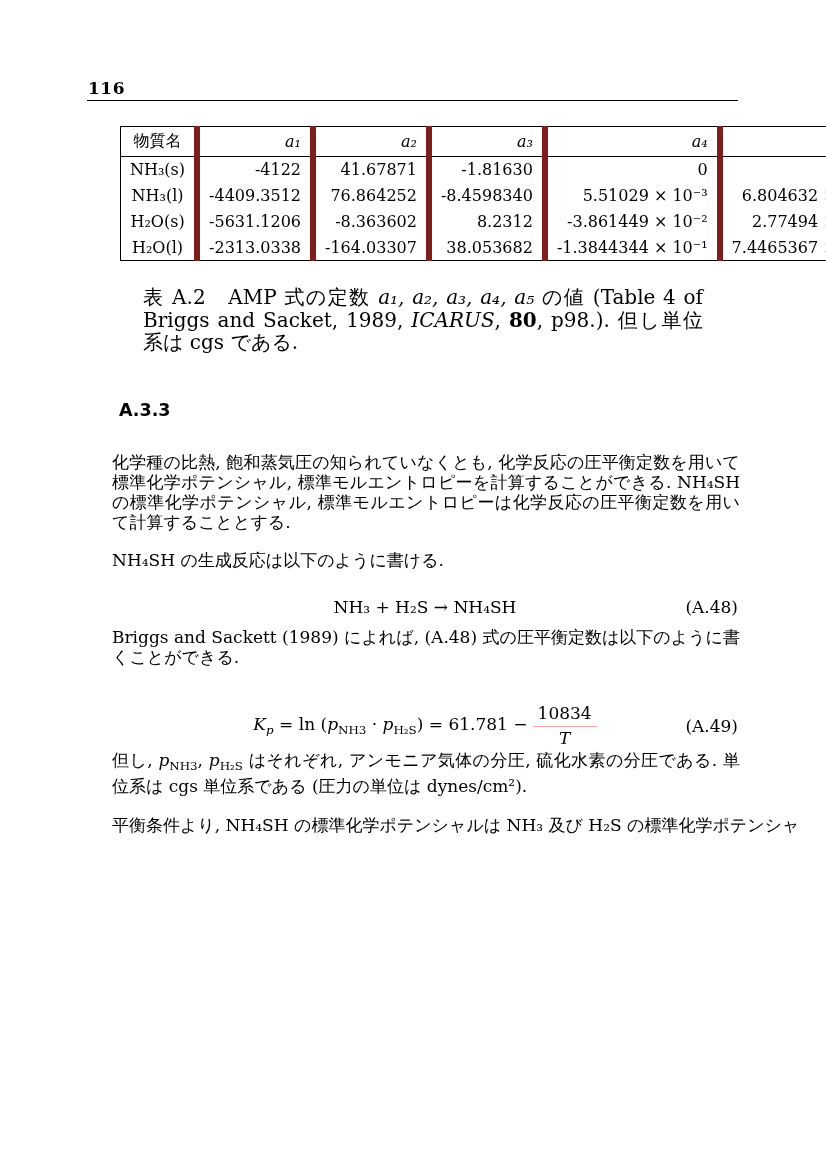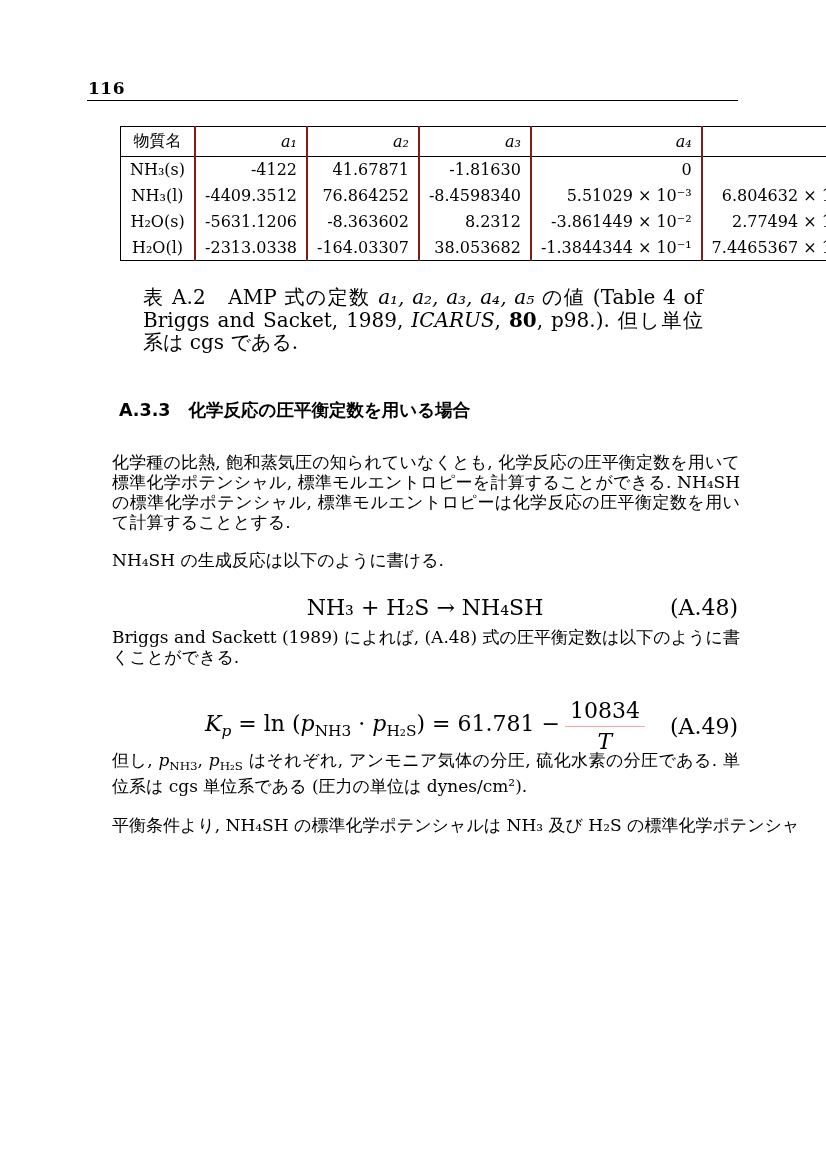--- a/index.html
+++ b/index.html
@@ -18,21 +18,21 @@
     display:flex; justify-content:space-between; align-items:flex-end;
     font-size:17px; line-height:20px;
   }
   .pagenum { font-weight:bold; letter-spacing:0.5px; }
   .header-rule { left:87px; top:100px; width:651px; height:0; border-top:1.6px solid #000; }
 
   
   .table-wrap { left:120px; top:126px; }
   table.amp { border-collapse:collapse; border:1px solid #000; font-size:16px; table-layout:fixed; }
   table.amp th, table.amp td {
-    border-right:2px solid #7f1d1d;
+    border-right:6px solid #7f1d1d;
     font-weight:normal;
     vertical-align:middle;
     padding:0 9px;
     white-space:nowrap;
   }
   table.amp th:last-child, table.amp td:last-child { border-right:none; }
   table.amp thead tr { height:30px; border-bottom:1px solid #000; }
   table.amp tbody tr { height:26px; }
   .c0 { width:63px;  text-align:center; padding:0 2px; }
   .c1 { width:105px; text-align:right; }
@@ -64,21 +64,21 @@
     font-size:17px; line-height:20px;
     text-align:justify;
   }
   .nowrap { white-space:nowrap; text-align:left; }
   sub { font-size:70%; }
 
   
   .eq {
     left:112px; width:626px;
     display:flex; align-items:center; justify-content:center;
-    font-size:22px;
+    font-size:17px;
   }
   .eq .eq-label { position:absolute; right:0; }
   .frac {
     display:inline-flex; flex-direction:column; align-items:center;
     vertical-align:middle; margin-left:5px; line-height:1.25;
   }
   .frac .frac-num { padding:0 5px 1px 5px; border-bottom:1px solid #fca5a5; }
   .frac .frac-den { padding-top:1px; }
 </style>
 </head>
@@ -135,21 +135,20 @@
         <td class="c5">7.4465367 × 10⁻⁵</td>
       </tr>
     </tbody>
   </table>
 </div>
 
 <p class="abs caption"><span>表 A.2　AMP 式の定数 </span><span class="mi">a₁, a₂, a₃, a₄, a₅</span><span> の値 (Table 4 of Briggs and Sacket, 1989, </span><span class="mi">ICARUS</span><span>, </span><span class="mb">80</span><span>, p98.). 但し単位系は cgs である.</span></p>
 
 <h2 class="abs sec-heading">
   <span class="sec-num">A.3.3</span>
-  <span>化学反応の圧平衡定数を用いる場合</span>
 </h2>
 
 <p class="abs para" style="top:452px;">化学種の比熱, 飽和蒸気圧の知られていなくとも, 化学反応の圧平衡定数を用いて標準化学ポテンシャル, 標準モルエントロピーを計算することができる. NH₄SH の標準化学ポテンシャル, 標準モルエントロピーは化学反応の圧平衡定数を用いて計算することとする.</p>
 
 <p class="abs para" style="top:550px;">NH₄SH の生成反応は以下のように書ける.</p>
 
 <div class="abs eq" style="top:592px; height:30px;">
   <span>NH₃ + H₂S → NH₄SH</span>
   <span class="eq-label">(A.48)</span>
 </div>

